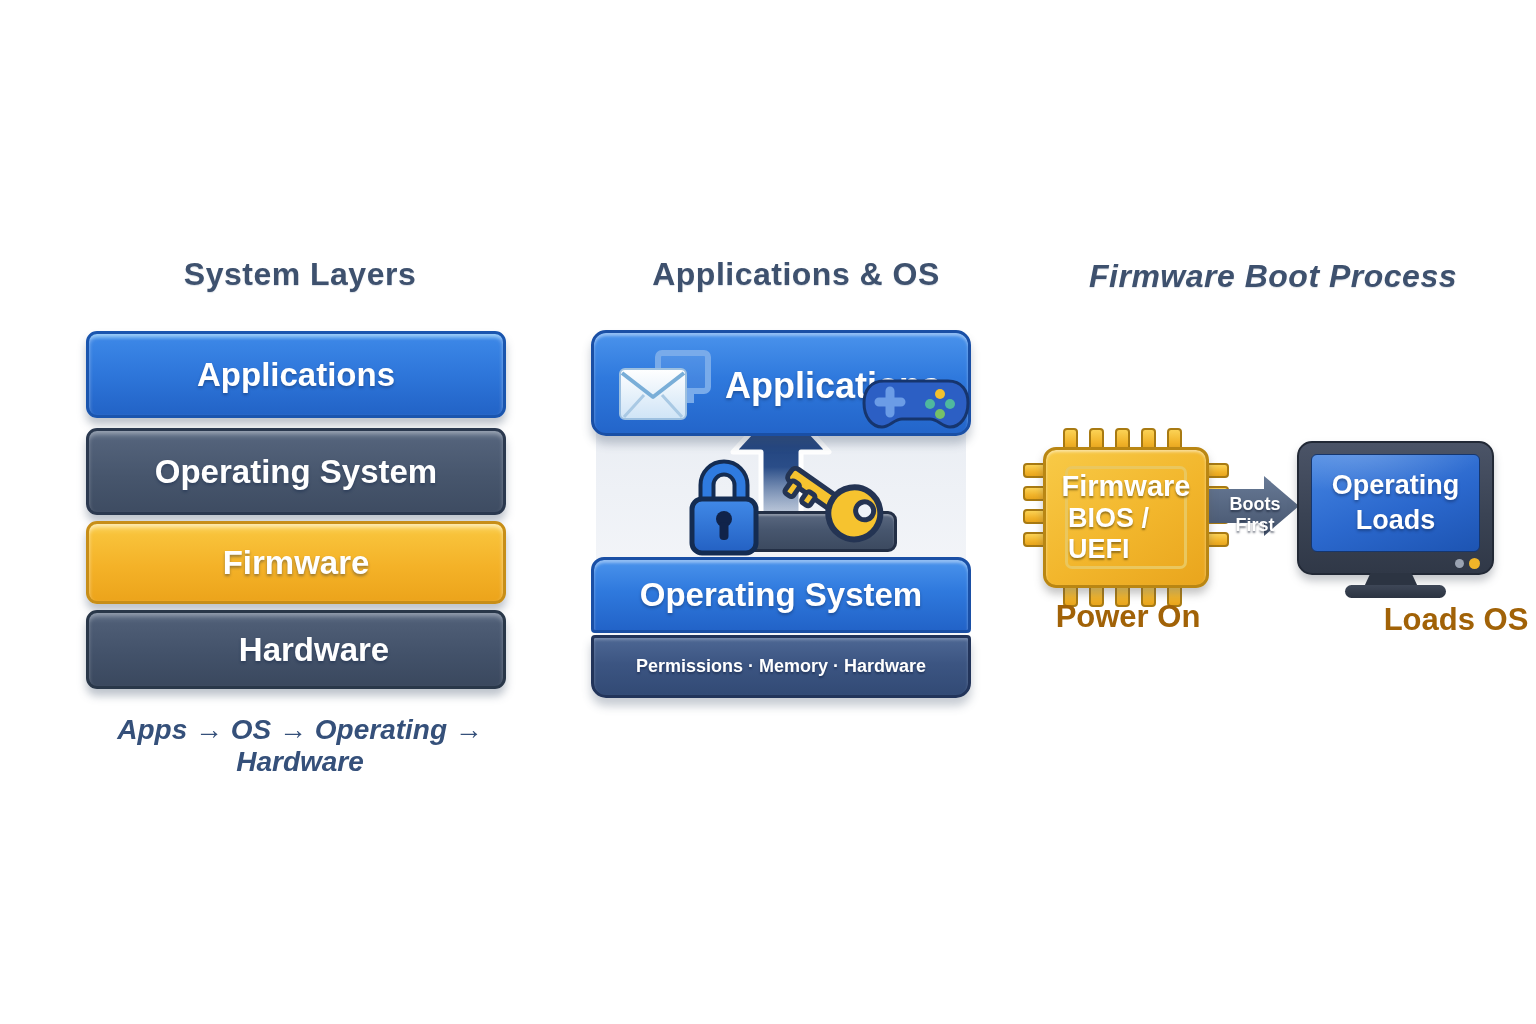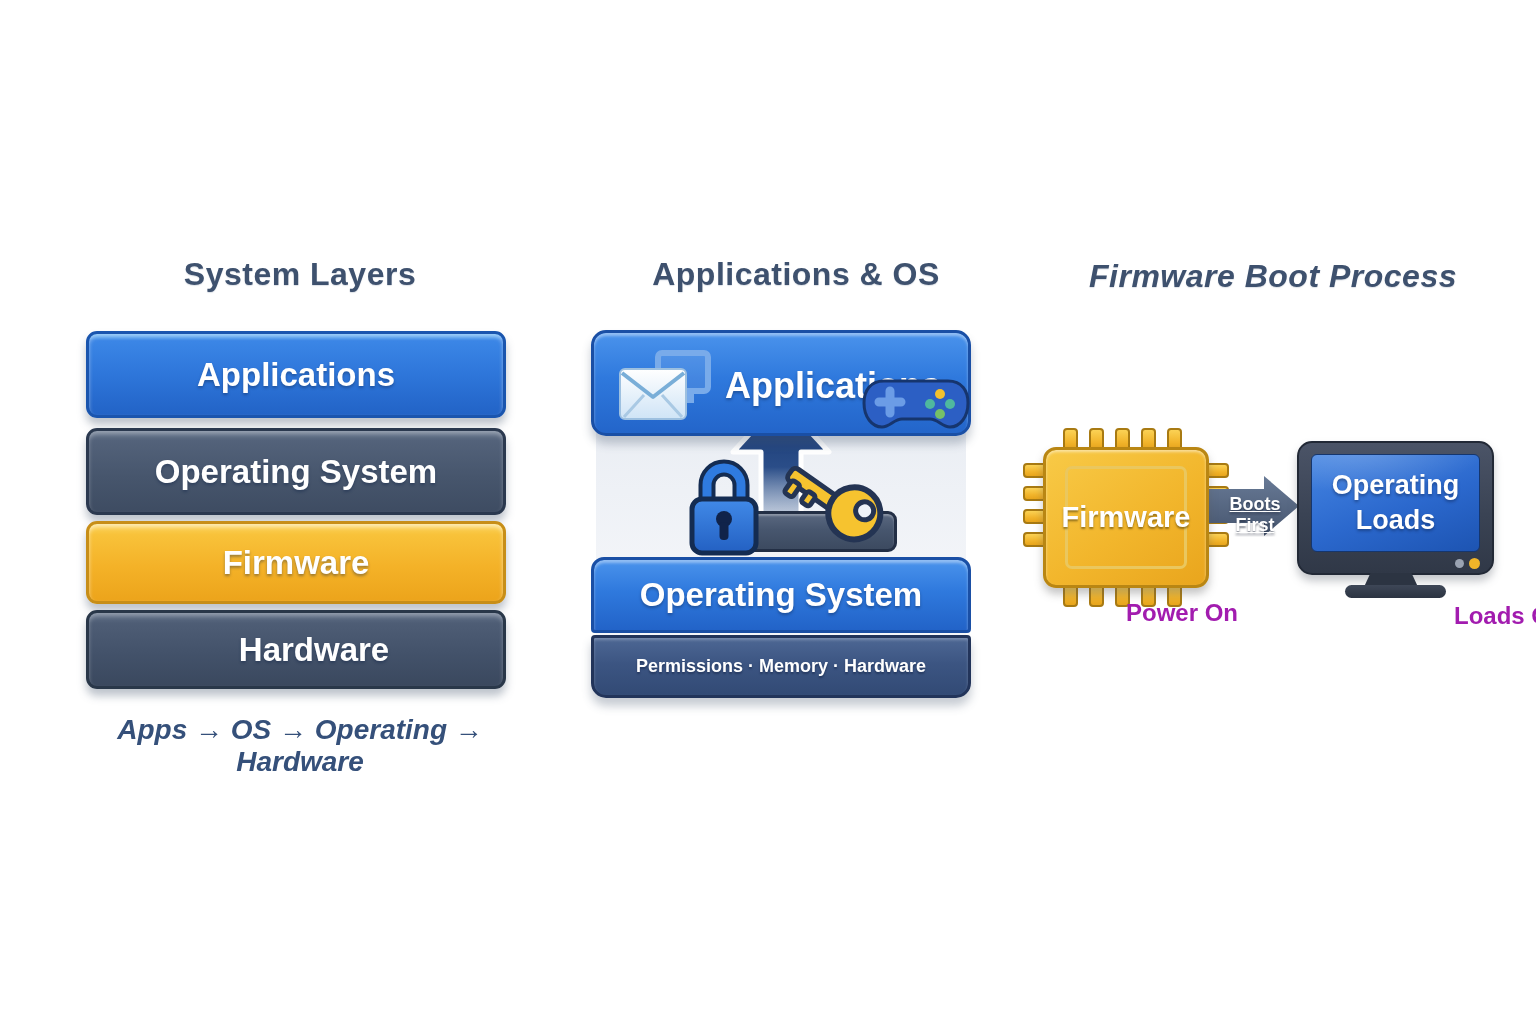--- a/index.html
+++ b/index.html
@@ -97,21 +97,21 @@
     position:absolute;left:19px;top:16px;width:122px;height:103px;box-sizing:border-box;
     background:linear-gradient(180deg,#b2903３ 0%,#b09033 0%,#9a7a24 45%,#86691a 100%);
     border:3px solid #eac75e;border-radius:7px;
     display:flex;flex-direction:column;align-items:center;justify-content:center;
     color:#fff;font-weight:bold;text-shadow:0 2px 2px rgba(60,45,5,.5);
   }
   .chip-inner .l1{font-size:29px;line-height:1.15;}
   .chip-inner .l2{font-size:27px;line-height:1.15;}
   .boot-arrow-label{
     position:absolute;left:1204px;top:494px;width:86px;text-align:center;color:#fff;
-    font-weight:bold;font-size:18px;text-shadow:0 2px 2px rgba(20,30,50,.55);text-decoration:underline;
+    font-weight:bold;font-size:18px;text-shadow:0 2px 2px rgba(20,30,50,.55);
   }
   .monitor-frame{
     position:absolute;left:1289px;top:441px;width:197px;height:134px;box-sizing:border-box;
     background:linear-gradient(180deg,#4b5467 0%,#3a4354 55%,#303847 100%);
     border:2px solid #222936;border-radius:15px;
     box-shadow:0 6px 8px rgba(90,95,105,.35);
   }
   .monitor-screen{
     position:absolute;left:12px;top:11px;width:169px;height:98px;box-sizing:border-box;
     background:
@@ -125,21 +125,21 @@
   .led{position:absolute;border-radius:50%;}
   .stand-neck{
     position:absolute;left:1356px;top:573px;width:54px;height:14px;background:#2c3442;
     clip-path:polygon(12% 0, 88% 0, 100% 100%, 0 100%);
   }
   .stand-base{
     position:absolute;left:1337px;top:585px;width:101px;height:13px;border-radius:7px;
     background:linear-gradient(180deg,#3e4757,#2c3442);
   }
   .boot-caption{
-    position:absolute;width:220px;text-align:right;font-weight:bold;font-size:24px;color:#a21caf;
+    position:absolute;width:220px;text-align:center;font-weight:bold;font-size:31px;color:#a16207;
   }
 </style>
 </head>
 <body>
 
 <div id="stage">
 
   <div>
     <div class="title" style="left:62px;top:256px;width:460px;">System Layers</div>
 
@@ -271,20 +271,21 @@
             <stop offset="1" stop-color="#46556e"></stop>
         </linearGradient>
       </defs>
       <polygon points="0,15 56,15 56,2 91,32 56,62 56,49 0,49" fill="url(#bag)"></polygon>
     </svg>
     <div class="boot-arrow-label">Boots First</div>
 
     <div class="chip-body">
       <div class="chip-inner">
         <div class="l1">Firmware</div>
+        <div class="l2">BIOS / UEFI</div>
       </div>
     </div>
 
     <div class="monitor-frame">
       <div class="monitor-screen">
         <div>Operating</div>
         <div>Loads</div>
       </div>
       <div class="led" style="left:156px;top:116px;width:9px;height:9px;background:#9aa3b2;"></div>
       <div class="led" style="left:170px;top:115px;width:11px;height:11px;background:#f0b429;"></div>

